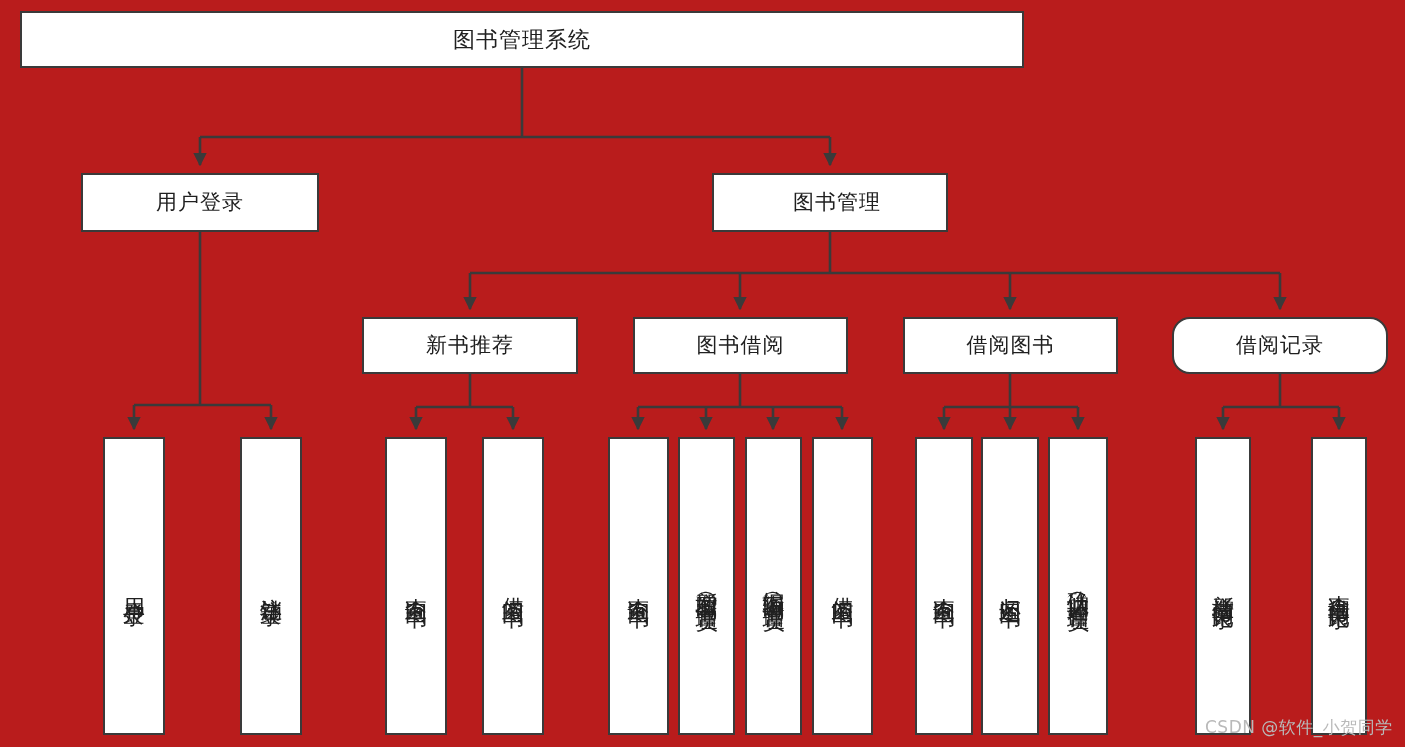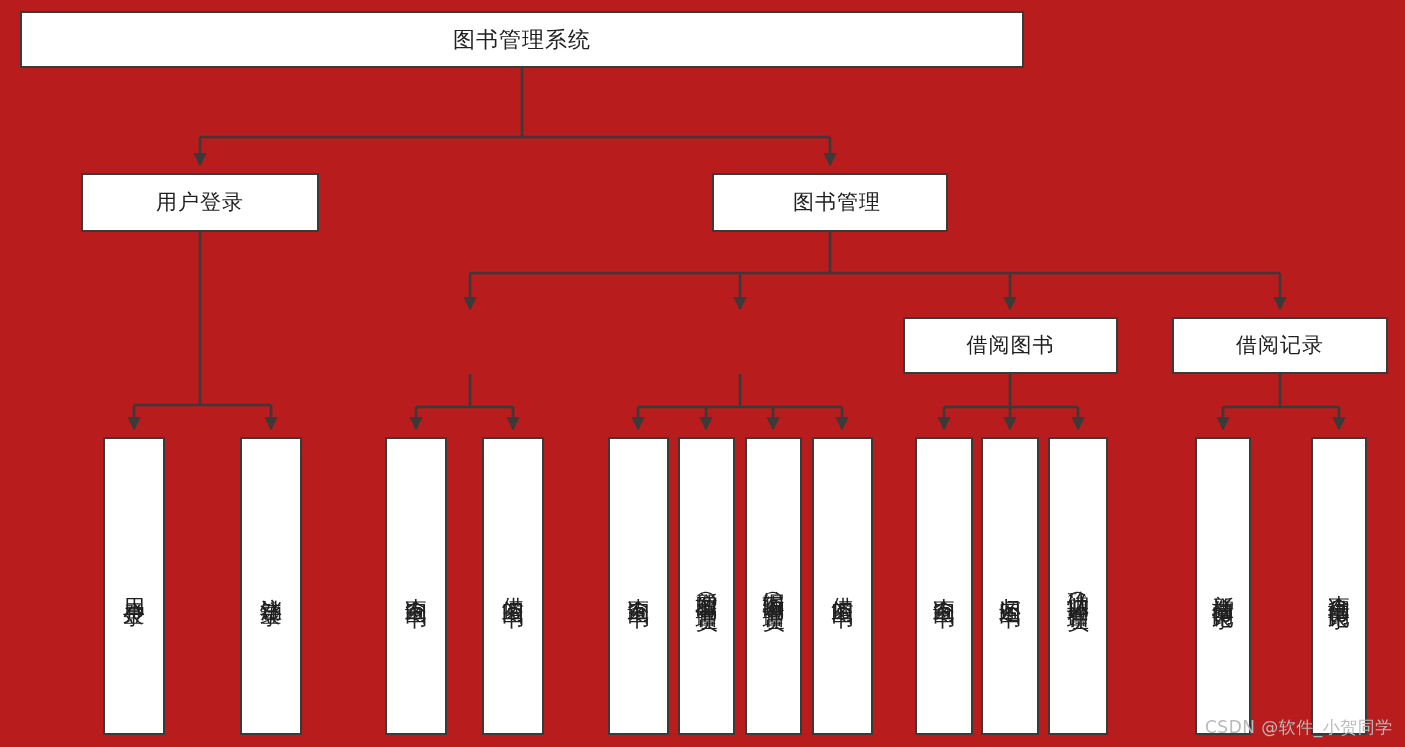--- a/index.html
+++ b/index.html
@@ -124,24 +124,30 @@
     <span class="label">图书管理系统</span>
   </div>
 
   <div class="node" style="left:81px; top:173px; width:238px; height:59px;">
     <span class="label">用户登录</span>
   </div>
   <div class="node" style="left:712px; top:173px; width:236px; height:59px;padding-left:14px;">
     <span class="label">图书管理</span>
   </div>
 
+  <div class="node" style="left:362px; top:317px; width:216px; height:57px;">
+    <span class="label">新书推荐</span>
+  </div>
+  <div class="node" style="left:633px; top:317px; width:215px; height:57px;">
+    <span class="label">图书借阅</span>
+  </div>
   <div class="node" style="left:903px; top:317px; width:215px; height:57px;">
     <span class="label">借阅图书</span>
   </div>
-  <div class="node" style="left:1172px; top:317px; width:216px; height:57px;">
+  <div class="node" style="left:1172px; top:317px; width:216px; height:57px;border-radius:18px;">
     <span class="label">借阅记录</span>
   </div>
 
   <div class="node vertical" style="left:103px; top:437px; width:62px; height:298px;">
     <span class="label">用户登录</span>
   </div>
   <div class="node vertical" style="left:240px; top:437px; width:62px; height:298px;">
     <span class="label">注销登录</span>
   </div>
 

